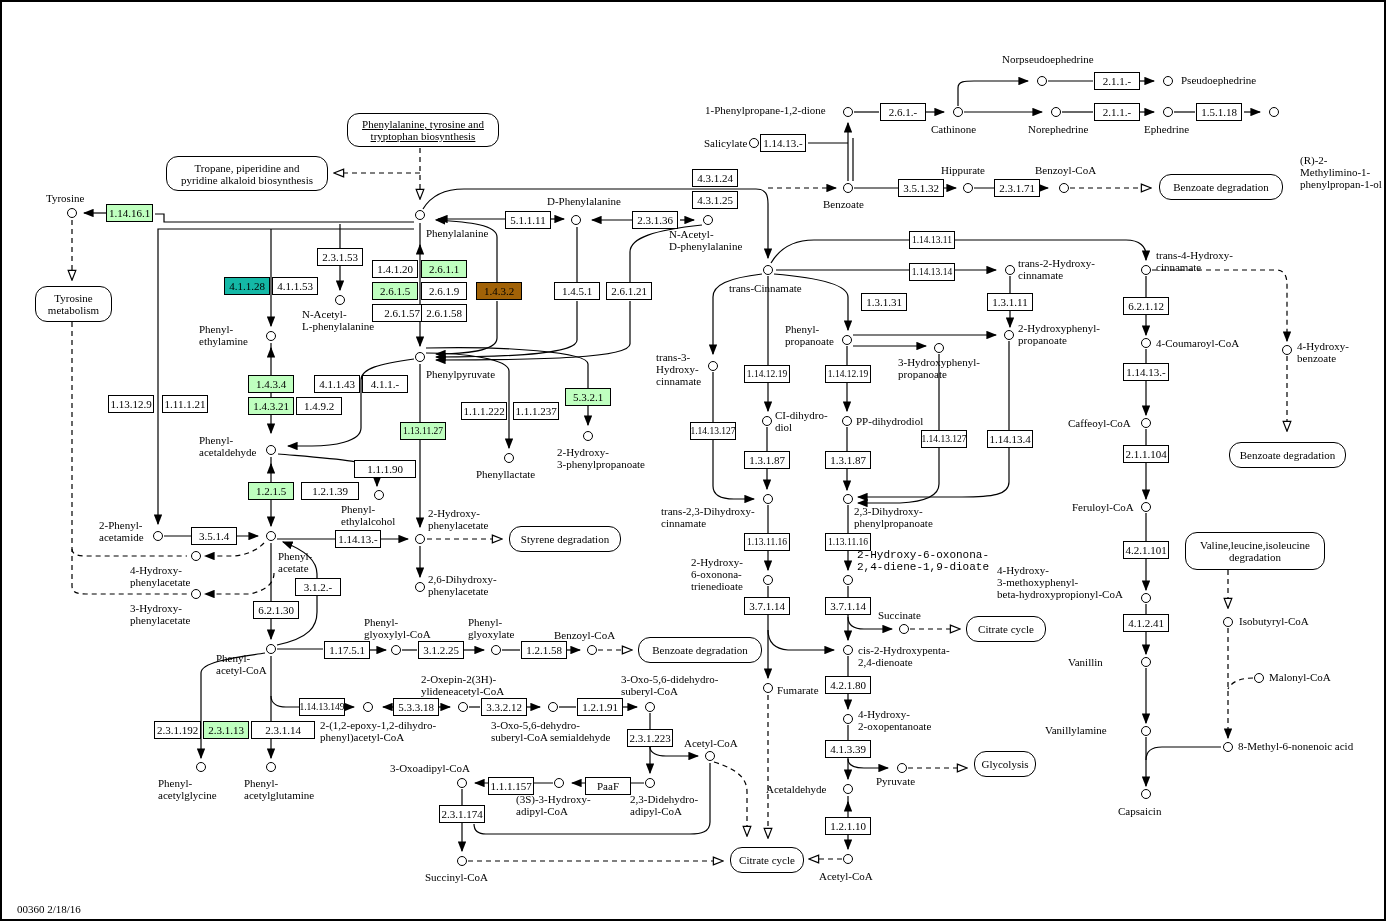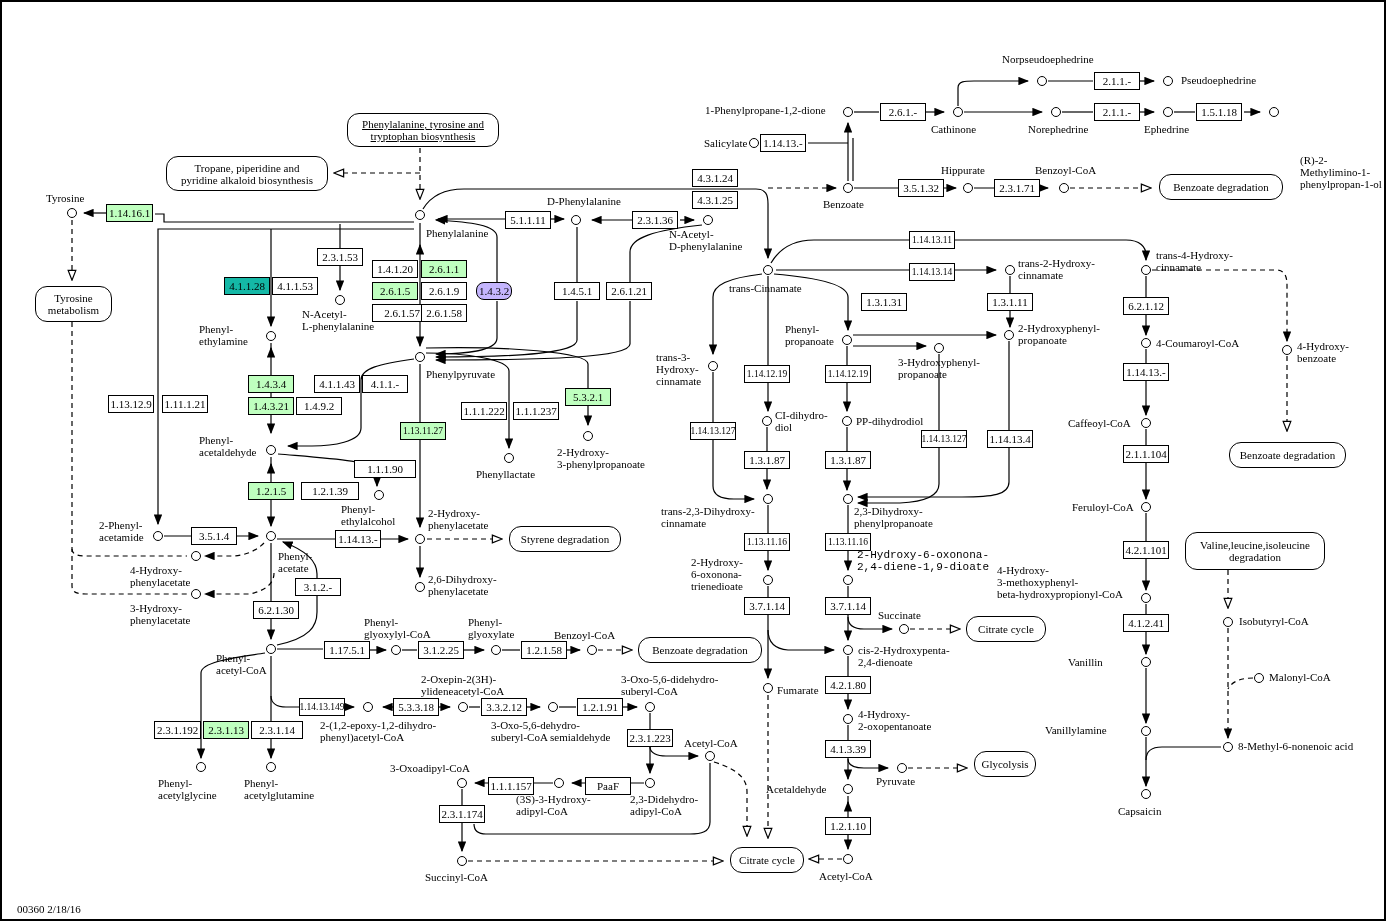--- a/index.html
+++ b/index.html
@@ -175,21 +175,21 @@
 <div class="ec hl" style="left: 104px; top: 202px; width: 47px; background: rgb(191, 255, 191);">1.14.16.1</div>
     <div class="ec" style="left: 315px; top: 246px; width: 46px;">2.3.1.53</div>
     <div class="ec hl" style="left: 222px; top: 275px; width: 46px; background: #14b8a6;">4.1.1.28</div>
     <div class="ec" style="left: 270px; top: 275px; width: 46px;">4.1.1.53</div>
     <div class="ec" style="left: 370px; top: 258px; width: 46px;">1.4.1.20</div>
     <div class="ec hl" style="left: 419px; top: 258px; width: 46px; background: rgb(191, 255, 191);">2.6.1.1</div>
     <div class="ec hl" style="left: 370px; top: 280px; width: 46px; background: rgb(191, 255, 191);">2.6.1.5</div>
     <div class="ec" style="left: 419px; top: 280px; width: 46px;">2.6.1.9</div>
     <div class="ec" style="left: 370px; top: 302px; width: 60px;">2.6.1.57</div>
     <div class="ec" style="left: 419px; top: 302px; width: 46px;">2.6.1.58</div>
-    <div class="ec hl" style="left: 474px; top: 280px; width: 36px; background: #c4b5fd; border-radius: 8px;">1.4.3.2</div>
+    <div class="ec hl" style="left: 474px; top: 280px; width: 46px; background: #a16207;">1.4.3.2</div>
     <div class="ec" style="left: 503px; top: 209px; width: 46px;">5.1.1.11</div>
     <div class="ec" style="left: 630px; top: 209px; width: 46px;">2.3.1.36</div>
     <div class="ec" style="left: 690px; top: 167px; width: 46px;">4.3.1.24</div>
     <div class="ec" style="left: 690px; top: 189px; width: 46px;">4.3.1.25</div>
     <div class="ec" style="left: 552px; top: 280px; width: 46px;">1.4.5.1</div>
     <div class="ec" style="left: 604px; top: 280px; width: 46px;">2.6.1.21</div>
     <div class="ec" style="left: 758px; top: 132px; width: 46px;">1.14.13.-</div>
     <div class="ec" style="left: 878px; top: 101px; width: 46px;">2.6.1.-</div>
     <div class="ec" style="left: 1092px; top: 70px; width: 46px;">2.1.1.-</div>
     <div class="ec" style="left: 1092px; top: 101px; width: 46px;">2.1.1.-</div>
@@ -243,21 +243,21 @@
     <div class="ec" style="left: 297px; top: 696px; width: 46px; font-size: 9.5px;">1.14.13.149</div>
     <div class="ec" style="left: 391px; top: 696px; width: 46px;">5.3.3.18</div>
     <div class="ec" style="left: 479px; top: 696px; width: 46px;">3.3.2.12</div>
     <div class="ec" style="left: 575px; top: 696px; width: 46px;">1.2.1.91</div>
     <div class="ec" style="left: 625px; top: 727px; width: 46px;">2.3.1.223</div>
     <div class="ec" style="left: 583px; top: 775px; width: 46px;">PaaF</div>
     <div class="ec" style="left: 486px; top: 775px; width: 46px;">1.1.1.157</div>
     <div class="ec" style="left: 437px; top: 803px; width: 46px;">2.3.1.174</div>
     <div class="ec" style="left: 152px; top: 719px; width: 47px;">2.3.1.192</div>
     <div class="ec hl" style="left: 201px; top: 719px; width: 46px; background: rgb(191, 255, 191);">2.3.1.13</div>
-    <div class="ec" style="left: 249px; top: 719px; width: 52px;">2.3.1.14</div>
+    <div class="ec" style="left: 249px; top: 719px; width: 64px;">2.3.1.14</div>
     <div class="node" style="left: 65px; top: 206px;"></div>
     <div class="lbl" style="left: 44px; top: 190px;">Tyrosine</div>
     <div class="node" style="left: 413px; top: 208px;"></div>
     <div class="lbl" style="left: 424px; top: 225px;">Phenylalanine</div>
     <div class="node" style="left: 569px; top: 213px;"></div>
     <div class="lbl" style="left: 545px; top: 193px;">D-Phenylalanine</div>
     <div class="node" style="left: 701px; top: 213px;"></div>
     <div class="lbl" style="left: 667px; top: 226px;">N-Acetyl-
 D-phenylalanine</div>
     <div class="node" style="left: 333px; top: 293px;"></div>

